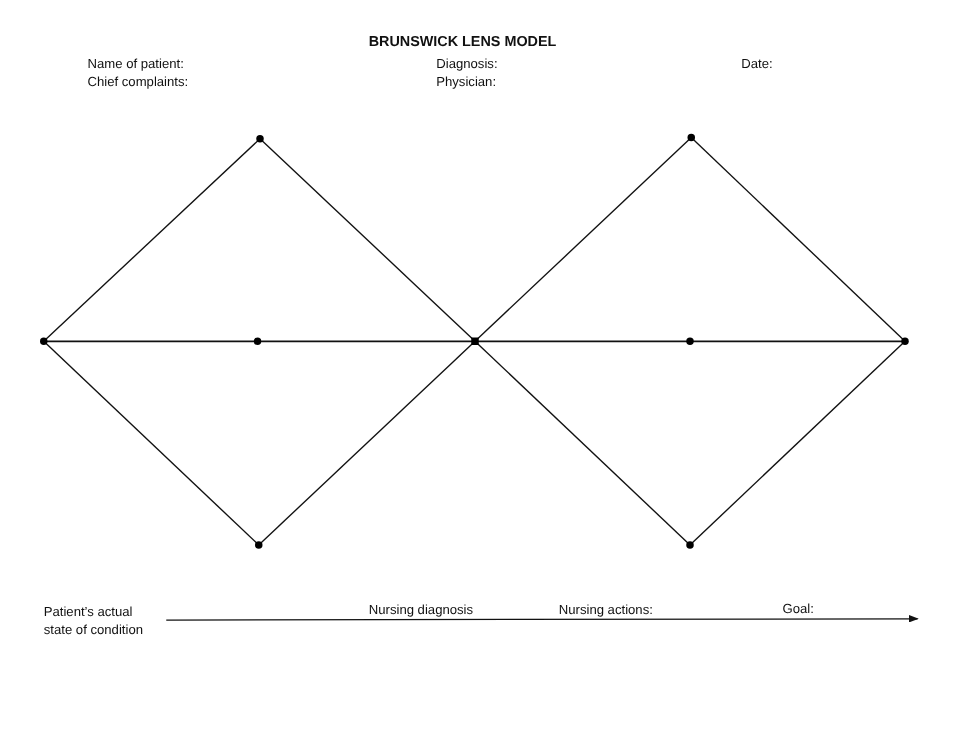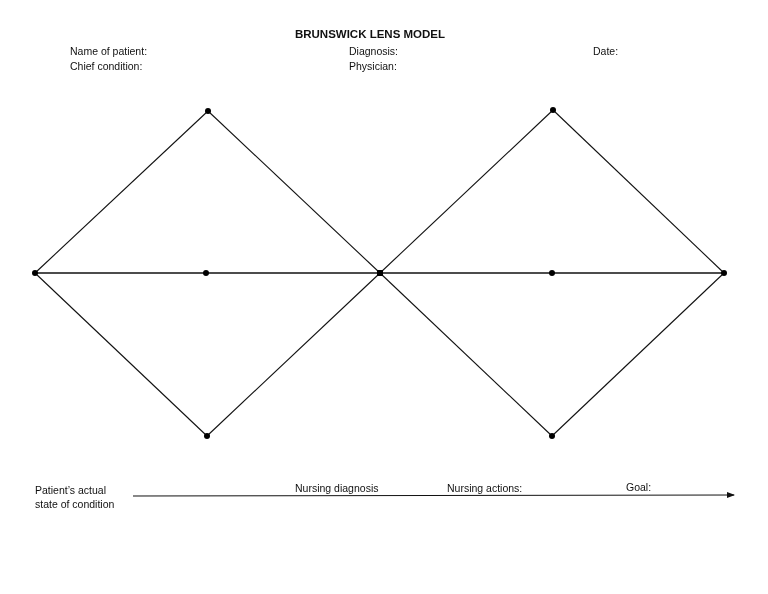--- a/index.html
+++ b/index.html
@@ -8,21 +8,21 @@
   .txt { position:absolute; font-size:10.5px; white-space:nowrap; line-height:12px; }
   .title { position:absolute; font-size:11.5px; font-weight:bold; left:0; width:740px; top:28px; text-align:center; }
   svg.diagram { position:absolute; left:0; top:0; }
 </style>
 </head>
 <body>
 
 <div class="title">BRUNSWICK LENS MODEL</div>
 
 <div class="txt" style="left:70px; top:45px;">Name of patient:</div>
-<div class="txt" style="left:70px; top:60px;">Chief condition:</div>
+<div class="txt" style="left:70px; top:60px;">Chief complaints:</div>
 <div class="txt" style="left:349px; top:45px;">Diagnosis:</div>
 <div class="txt" style="left:349px; top:60px;">Physician:</div>
 <div class="txt" style="left:593px; top:45px;">Date:</div>
 
 <svg class="diagram" width="768" height="594" viewBox="0 0 768 594">
   <defs>
     <marker id="arrowhead" markerWidth="8" markerHeight="6" refX="7" refY="3" orient="auto">
       <path d="M0,0 L8,3 L0,6 Z" fill="#111"></path>
     </marker>
   </defs>

